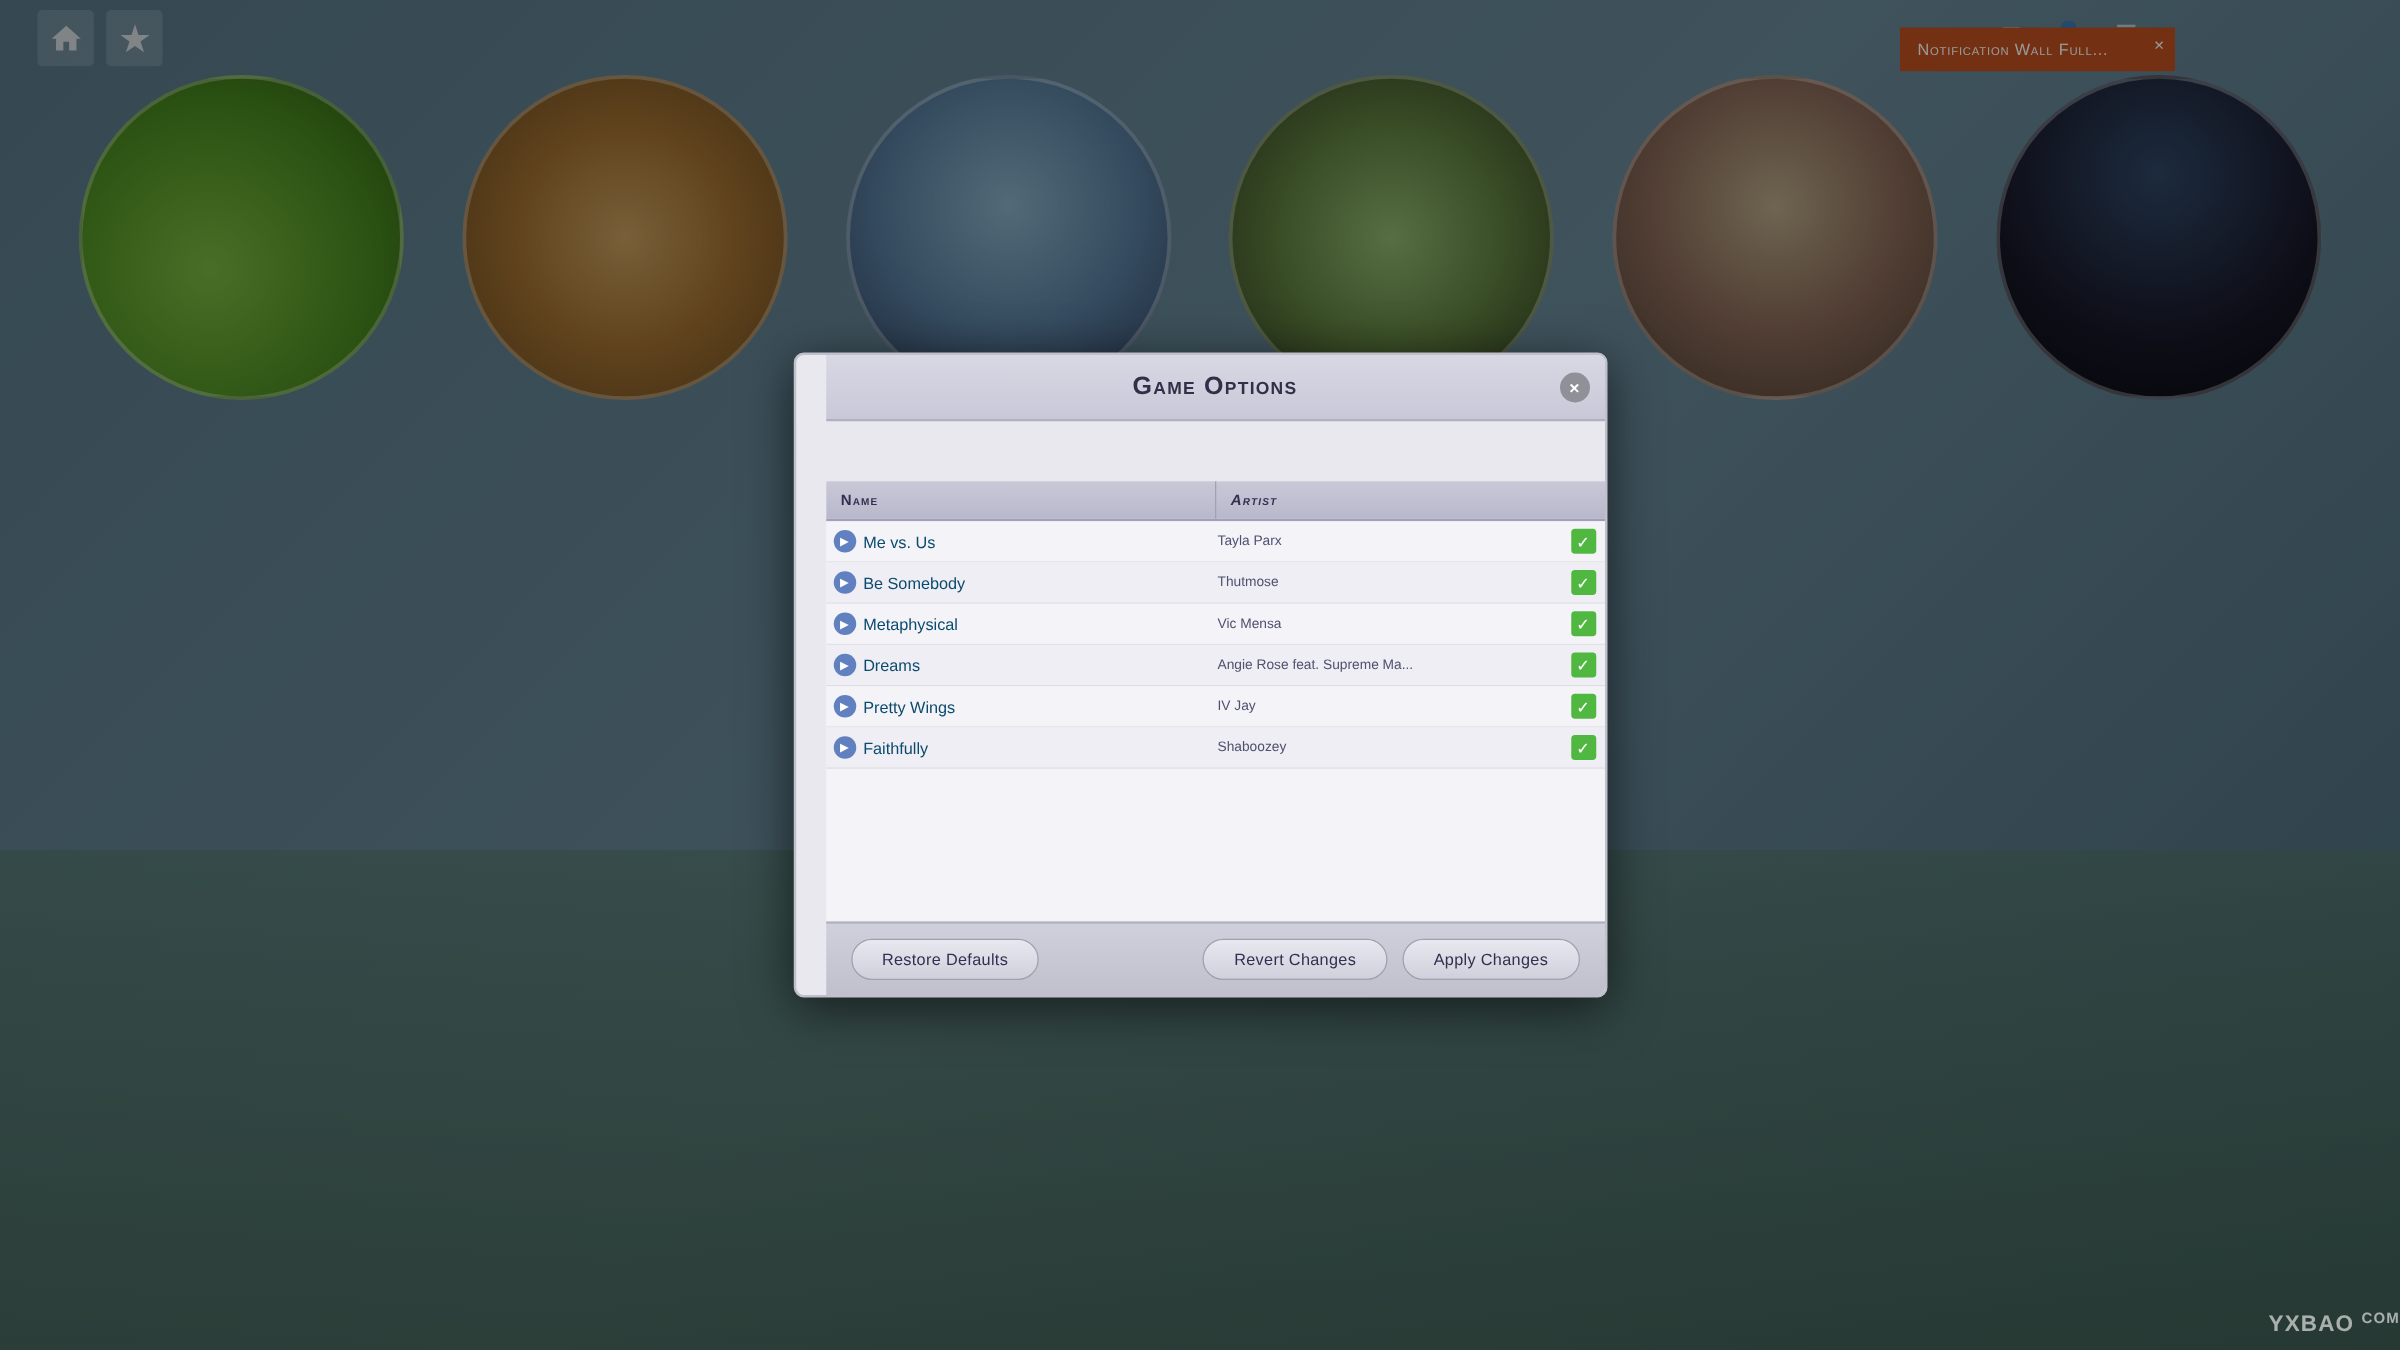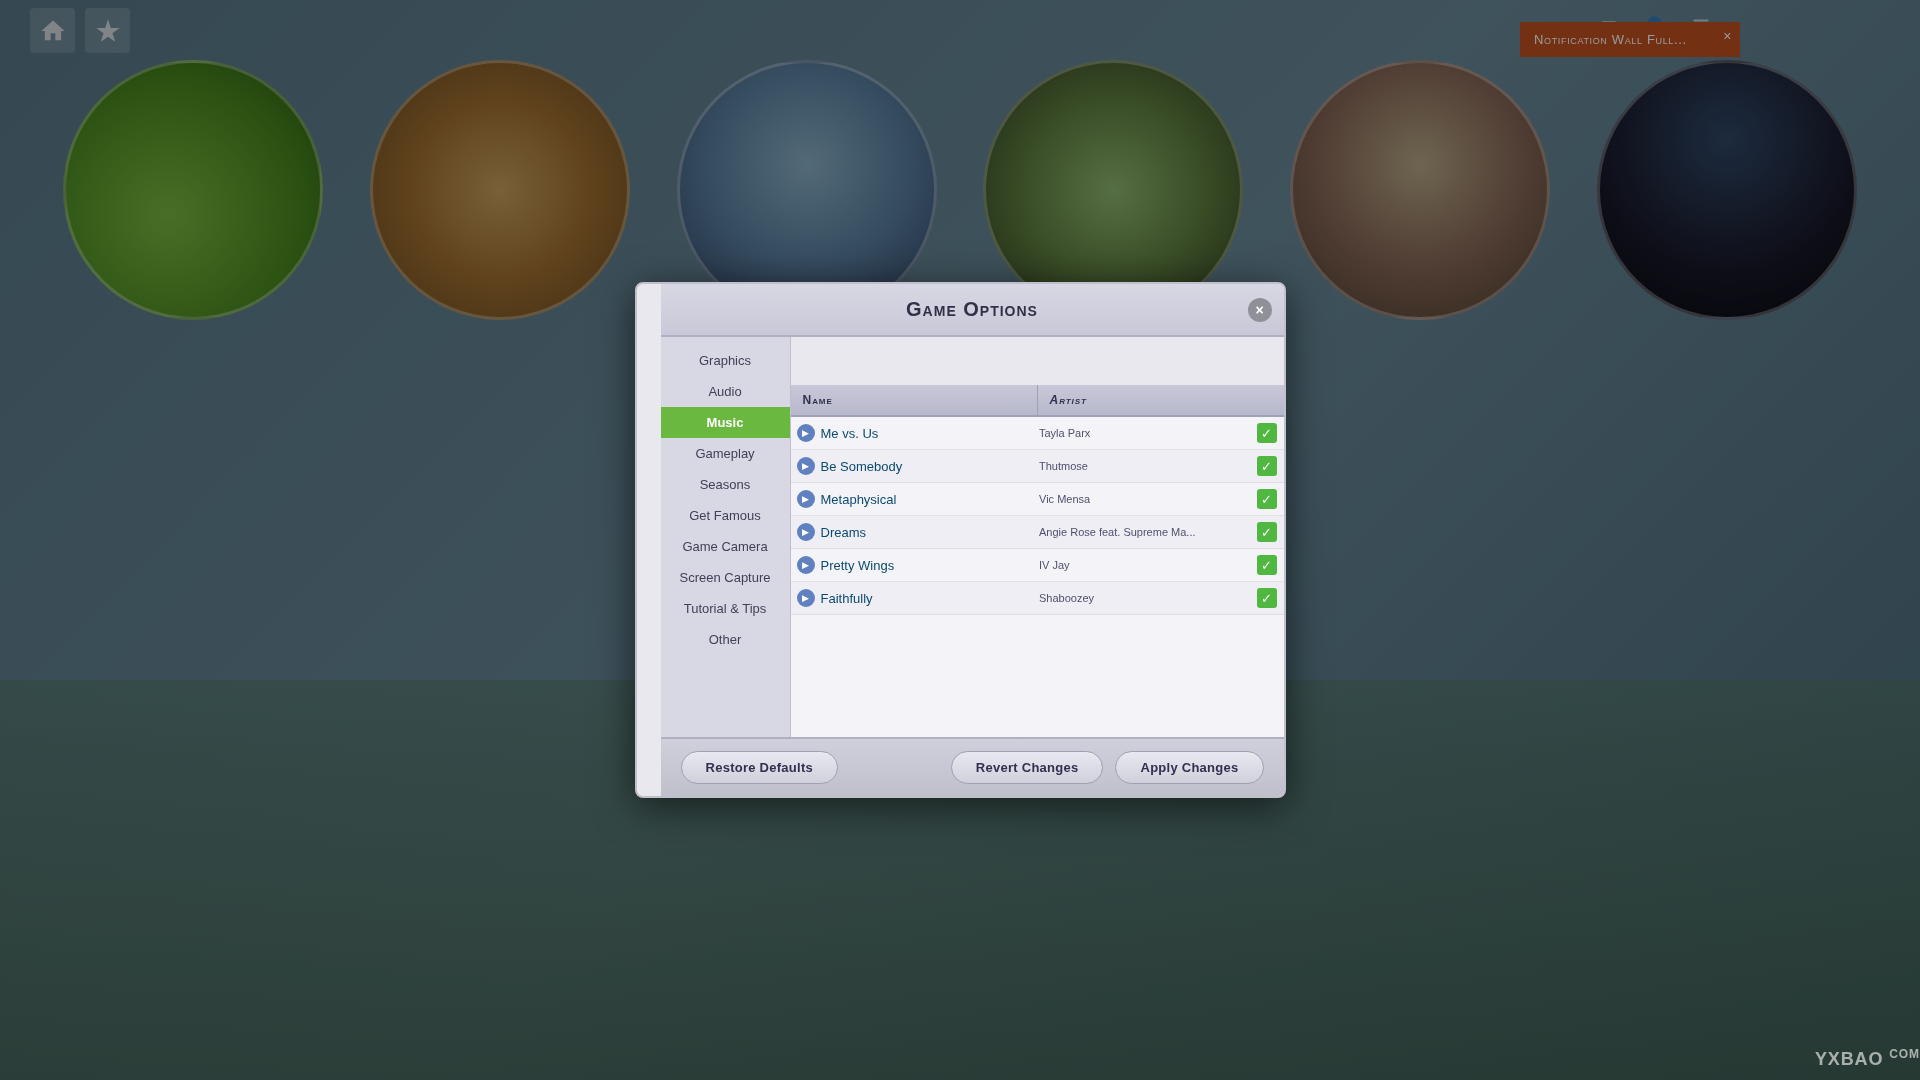--- a/index.html
+++ b/index.html
@@ -299,21 +299,21 @@
     }
 
     .btn {
       padding: 8px 24px;
       border-radius: 20px;
       border: 1px solid #a0a0b0;
       background: linear-gradient(to bottom, #e8e8f0, #d0d0dc);
       color: #303050;
       font-size: 13px;
       cursor: pointer;
-      font-weight: 700;
+      font-weight: 400;
       letter-spacing: 0.02em;
     }
 
     .btn-group-right {
       display: flex;
       gap: 12px;
     }
 
     
     .top-toolbar {
@@ -408,32 +408,20 @@
 <div class="modal-overlay">
   <div class="dialog">
 
     <div class="dialog-header">
       <span class="dialog-title">Game Options</span>
       <div class="dialog-close">×</div>
     </div>
 
     <div class="dialog-body">
 
-      <div class="left-nav">
-        <div class="nav-item">Graphics</div>
-        <div class="nav-item">Audio</div>
-        <div class="nav-item active">Music</div>
-        <div class="nav-item">Gameplay</div>
-        <div class="nav-item">Seasons</div>
-        <div class="nav-item">Get Famous</div>
-        <div class="nav-item">Game Camera</div>
-        <div class="nav-item">Screen Capture</div>
-        <div class="nav-item">Tutorial &amp; Tips</div>
-        <div class="nav-item">Other</div>
-      </div>
 
 
       <div class="songs-panel">
         <div class="songs-header">
           <div class="songs-col-name">Name</div>
           <div class="songs-col-artist">Artist</div>
         </div>
         <div class="songs-list">
 
           <div class="song-row">

